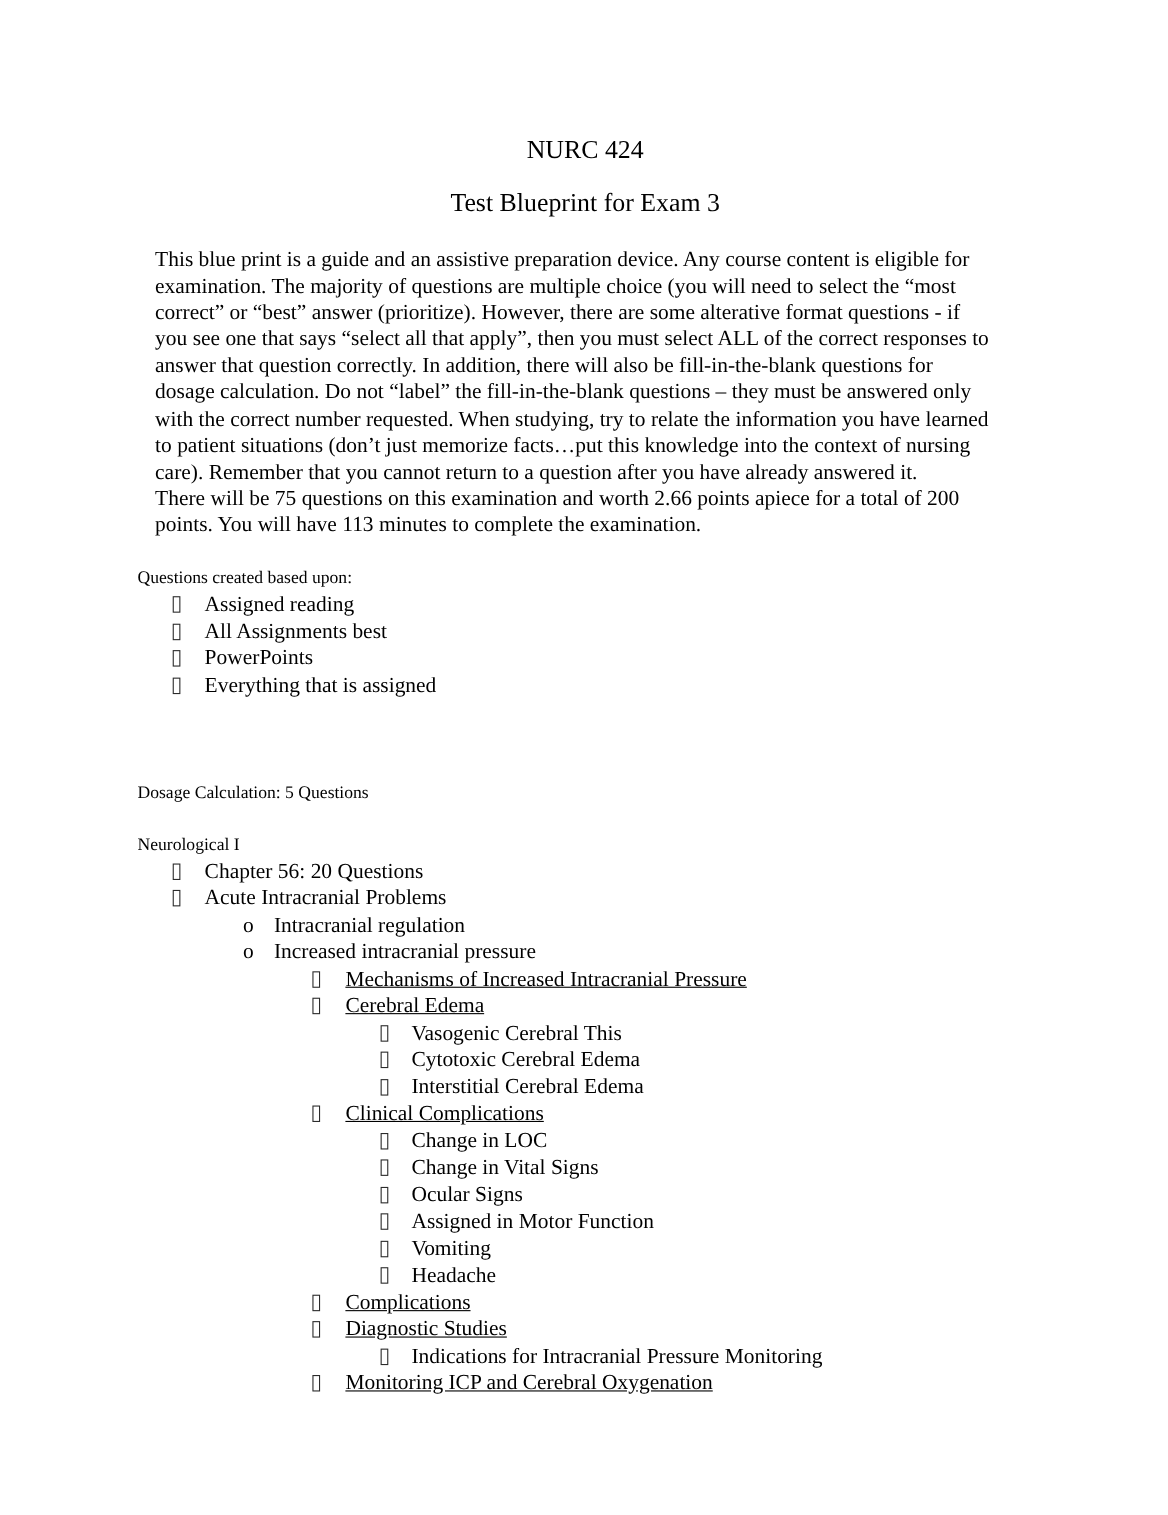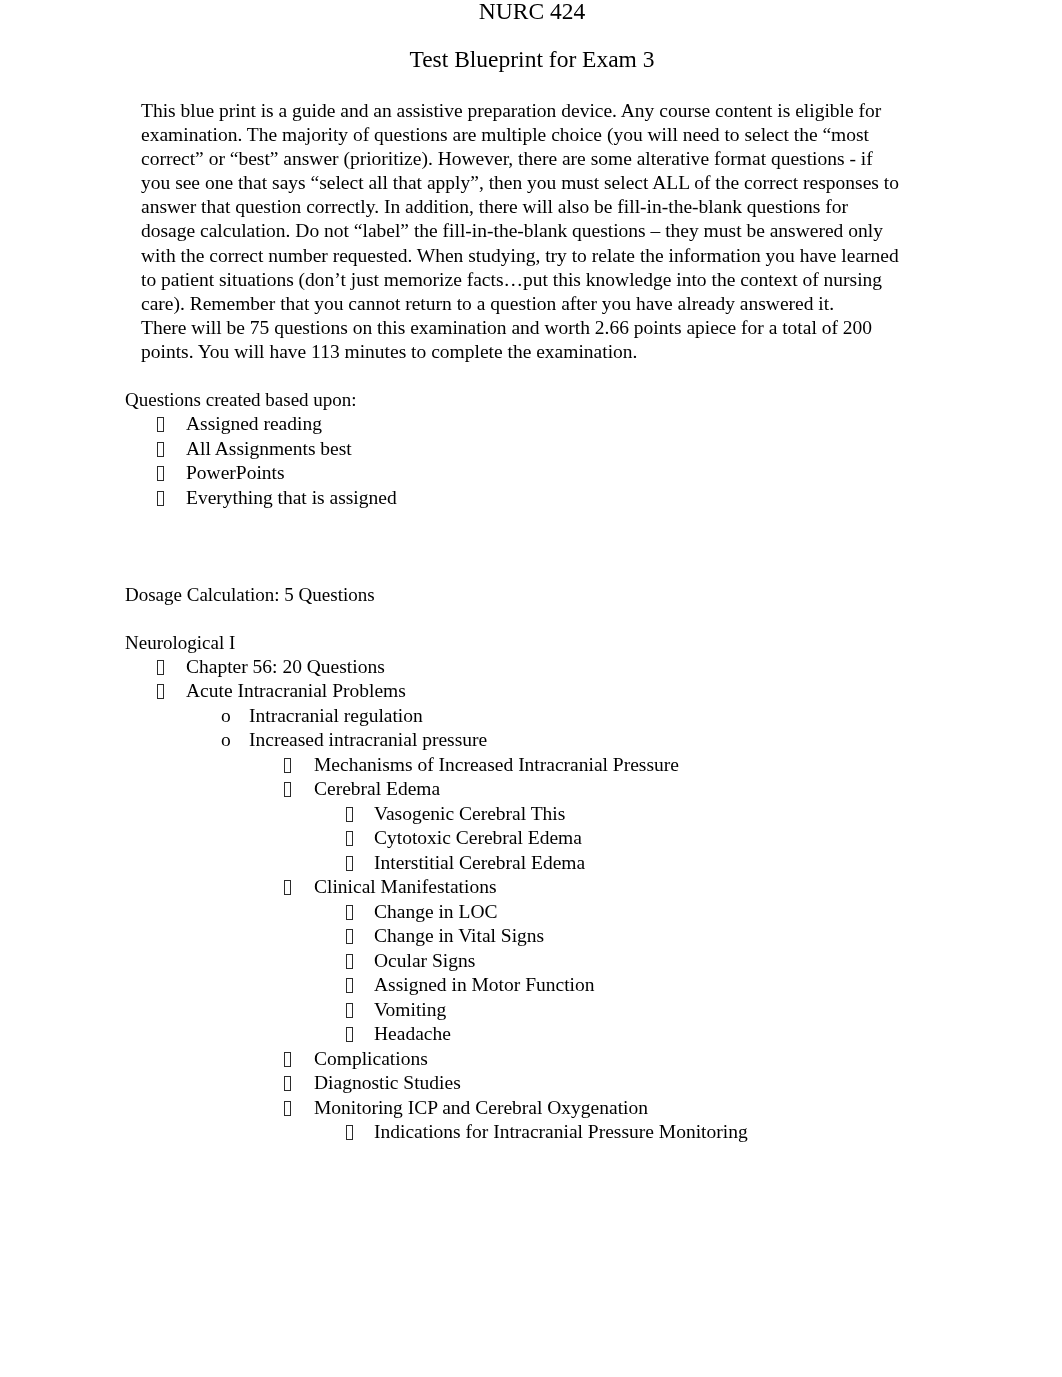--- a/index.html
+++ b/index.html
@@ -27,37 +27,37 @@
   }
 
   
   .doc-title {
     text-align: center;
     font-size: 23.5px;
     line-height: 1.0;
     margin: 0;
     padding: 0;
   }
-  .title-1 { }
+  .title-1 { padding-top: 126px; }
   .title-2 { padding-top: 24px; }
 
   
   .body-para {
     margin: 0;
     padding-top: 28px;
     font-size: 19.5px;
     line-height: 24.1px;
     text-align: left;
     white-space: normal;
   }
   .body-para .ln { display: block; margin-left: 16px; }
 
   
   .plain-line {
-    font-size: 19px;
+    font-size: 16px;
     line-height: 24.1px;
     margin: 0;
   }
   .spacer-1 { height: 24.1px; }
   .spacer-3 { height: 72.3px; }
 
   
   .li {
     position: relative;
     font-size: 19.5px;
@@ -89,21 +89,21 @@
   }
 
   
   .lv1 .bullet { left: 32px; }
   .lv1 .txt    { margin-left: 61px; }
 
   .lv2 .bullet { left: 96px; }
   .lv2 .txt    { margin-left: 124px; text-align: right; }
 
   .lv3 .bullet { left: 159px; }
-  .lv3 .txt    { margin-left: 189px; }
+  .lv3 .txt    { margin-left: 189px; text-decoration: underline; }
 
   .lv4 .bullet { left: 221px; }
   .lv4 .txt    { margin-left: 249px; }
 </style>
 </head>
 <body>
 
 <div class="page">
   <div class="content">
 
@@ -157,27 +157,27 @@
     <div id="outline-host">
         <div class="li lv1"><span class="bullet"><span class="tofu"></span></span><span class="txt">Chapter 56: 20 Questions</span></div>
         <div class="li lv1"><span class="bullet"><span class="tofu"></span></span><span class="txt">Acute Intracranial Problems</span></div>
         <div class="li lv2"><span class="bullet obul">o</span><span class="txt">Intracranial regulation</span></div>
         <div class="li lv2"><span class="bullet obul">o</span><span class="txt">Increased intracranial pressure</span></div>
         <div class="li lv3"><span class="bullet"><span class="tofu"></span></span><span class="txt">Mechanisms of Increased Intracranial Pressure</span></div>
         <div class="li lv3"><span class="bullet"><span class="tofu"></span></span><span class="txt">Cerebral Edema</span></div>
         <div class="li lv4"><span class="bullet"><span class="tofu"></span></span><span class="txt">Vasogenic Cerebral This</span></div>
         <div class="li lv4"><span class="bullet"><span class="tofu"></span></span><span class="txt">Cytotoxic Cerebral Edema</span></div>
         <div class="li lv4"><span class="bullet"><span class="tofu"></span></span><span class="txt">Interstitial Cerebral Edema</span></div>
-        <div class="li lv3"><span class="bullet"><span class="tofu"></span></span><span class="txt">Clinical Manifestations</span></div>
+        <div class="li lv3"><span class="bullet"><span class="tofu"></span></span><span class="txt">Clinical Complications</span></div>
         <div class="li lv4"><span class="bullet"><span class="tofu"></span></span><span class="txt">Change in LOC</span></div>
         <div class="li lv4"><span class="bullet"><span class="tofu"></span></span><span class="txt">Change in Vital Signs</span></div>
         <div class="li lv4"><span class="bullet"><span class="tofu"></span></span><span class="txt">Ocular Signs</span></div>
         <div class="li lv4"><span class="bullet"><span class="tofu"></span></span><span class="txt">Assigned in Motor Function</span></div>
         <div class="li lv4"><span class="bullet"><span class="tofu"></span></span><span class="txt">Vomiting</span></div>
         <div class="li lv4"><span class="bullet"><span class="tofu"></span></span><span class="txt">Headache</span></div>
         <div class="li lv3"><span class="bullet"><span class="tofu"></span></span><span class="txt">Complications</span></div>
         <div class="li lv3"><span class="bullet"><span class="tofu"></span></span><span class="txt">Diagnostic Studies</span></div>
+        <div class="li lv4"><span class="bullet"><span class="tofu"></span></span><span class="txt">Indications for Intracranial Pressure Monitoring</span></div>
         <div class="li lv3"><span class="bullet"><span class="tofu"></span></span><span class="txt">Monitoring ICP and Cerebral Oxygenation</span></div>
-        <div class="li lv4"><span class="bullet"><span class="tofu"></span></span><span class="txt">Indications for Intracranial Pressure Monitoring</span></div>
       </div>
 
   </div>
 </div>
 
 </body></html>

